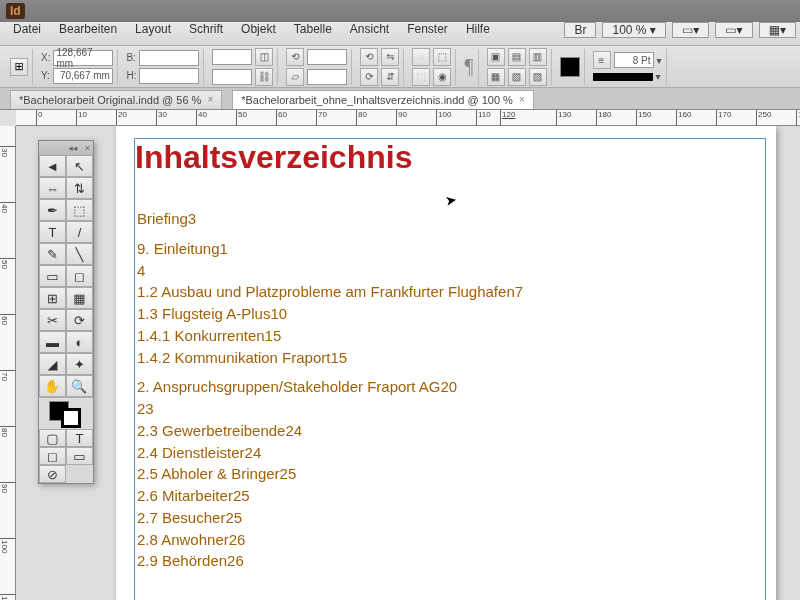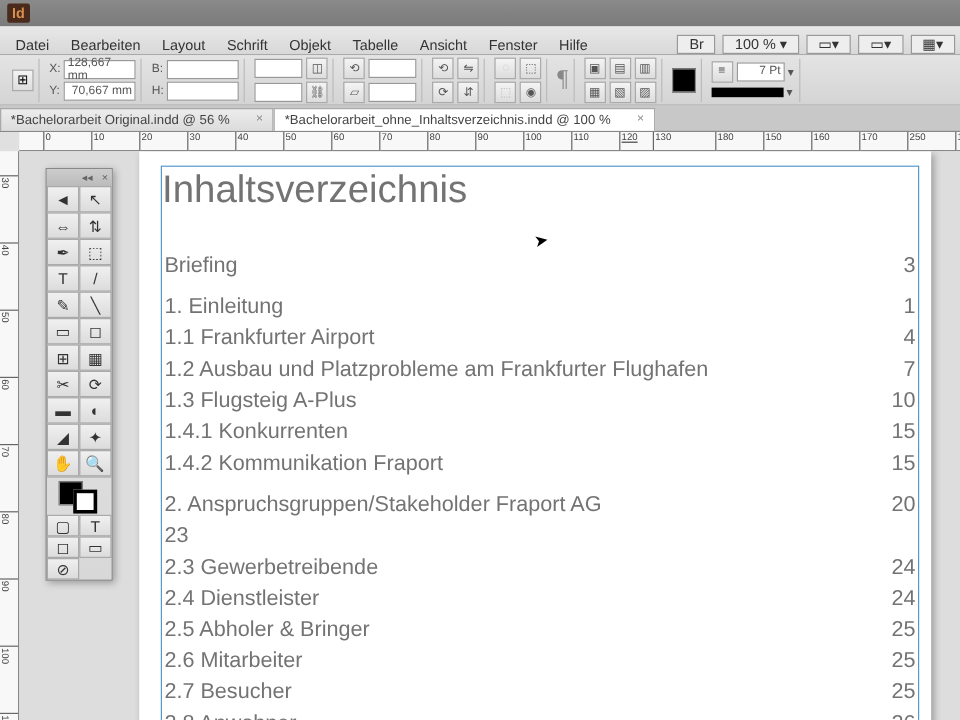--- a/index.html
+++ b/index.html
@@ -1,42 +1,42 @@
 <!DOCTYPE html>
 <html><head>
 <meta charset="utf-8">
 <style>
 *{margin:0;padding:0;box-sizing:border-box;font-family:"Segoe UI",Tahoma,sans-serif}
 body{background:#e8e8e8;width:800px;height:600px;overflow:hidden;position:relative;font-size:11px}
 .titlebar{height:22px;background:linear-gradient(#8a8a8a,#7a7a7a);display:flex;align-items:center;padding:0 6px;color:#fff}
 .id-logo{background:#4a2a1a;color:#d89050;font-weight:bold;padding:1px 4px;font-size:12px;margin-right:10px;border-radius:2px}
-.menubar{height:24px;background:linear-gradient(#e8e8e8,#d8d8d8);display:flex;align-items:flex-end;padding:0 4px;border-bottom:1px solid #aaa}
+.menubar{height:24px;background:linear-gradient(#e8e8e8,#d8d8d8);display:flex;align-items:flex-start;padding:0 4px;border-bottom:1px solid #aaa}
 .menubar span{padding:0 9px;font-size:12px;color:#333;cursor:default}
 .menu-right{margin-left:auto;display:flex;align-items:center;gap:6px}
 .menu-btn{border:1px solid #999;background:#eee;padding:2px 6px;font-size:11px;display:flex;align-items:center;gap:4px}
 .controlbar{height:42px;background:linear-gradient(#e4e4e4,#d4d4d4);border-bottom:1px solid #aaa;display:flex;align-items:center;padding:0 6px;gap:4px}
 .ctrl-group{display:flex;flex-direction:column;gap:2px;padding:0 4px;border-right:1px solid #bbb;height:36px;justify-content:center}
 .ctrl-row{display:flex;align-items:center;gap:3px;font-size:10px;color:#555}
 .ctrl-input{width:60px;height:16px;border:1px solid #999;background:#fff;font-size:10px;padding:0 2px;display:flex;align-items:center;justify-content:flex-end}
 .ctrl-icon{width:18px;height:18px;border:1px solid #aaa;background:linear-gradient(#f4f4f4,#ddd);display:flex;align-items:center;justify-content:center}
 .swatch{width:20px;height:20px;background:#000;border:1px solid #888}
 .tabbar{height:22px;background:#c8c8c8;display:flex;align-items:flex-end;border-bottom:1px solid #888}
-.tab{background:linear-gradient(#ececec,#dcdcdc);border:1px solid #aaa;border-bottom:none;padding:3px 8px;font-size:11px;margin-left:0;display:flex;align-items:flex-start;gap:22px;color:#444}
+.tab{background:linear-gradient(#ececec,#dcdcdc);border:1px solid #aaa;border-bottom:none;padding:3px 8px;font-size:11px;margin-left:10px;display:flex;align-items:flex-start;gap:6px;color:#444}
 .tab.active{background:#ffffff}
 .tab-close{color:#888;font-size:10px}
 .workspace{position:absolute;top:110px;left:0;right:0;bottom:0;background:#e0e0e0}
 .h-ruler{position:absolute;top:0;left:16px;right:0;height:16px;background:#f8f8f8;border-bottom:1px solid #888;overflow:hidden}
 .h-ruler .tick{position:absolute;top:0;height:16px;border-left:1px solid #666;font-size:8px;color:#444;padding-left:1px}
 .v-ruler{position:absolute;top:16px;left:0;width:16px;bottom:0;background:#f8f8f8;border-right:1px solid #888;overflow:hidden}
 .v-ruler .tick{position:absolute;left:0;width:16px;border-top:1px solid #666;font-size:8px;color:#444;writing-mode:vertical-lr;padding-top:1px}
 .canvas{position:absolute;top:16px;left:16px;right:0;bottom:0;background:#ddd;overflow:hidden}
 .page{position:absolute;top:0;left:100px;width:660px;height:900px;background:#fff;box-shadow:2px 2px 6px rgba(0,0,0,.3)}
 .page-frame{position:absolute;top:12px;left:18px;right:10px;height:580px;border:1px solid #59c}
-.toc-title{font-family:"Segoe UI Light","Helvetica Neue",sans-serif;font-weight:400;font-size:32px;color:#737373;padding:0 0 24px 0}
-.toc-line{display:flex;justify-content:space-between;font-family:"Segoe UI Light","Helvetica Neue",sans-serif;font-weight:300;font-size:18px;color:#737373;line-height:1.45;padding:0 2px}
+.toc-title{font-family:"Segoe UI Light","Helvetica Neue",sans-serif;font-weight:700;font-size:32px;color:#b91c1c;padding:0 0 24px 0}
+.toc-line{display:flex;justify-content:flex-start;font-family:"Segoe UI Light","Helvetica Neue",sans-serif;font-weight:300;font-size:15px;color:#a16207;line-height:1.45;padding:0 2px}
 .toc-line.bold{font-weight:500;margin-top:8px}
 .toolbox{position:absolute;top:140px;left:38px;width:56px;background:linear-gradient(#e8e8e8,#d8d8d8);border:1px solid #888;box-shadow:2px 2px 6px rgba(0,0,0,.3);z-index:10}
 .toolbox-head{height:14px;background:linear-gradient(#ccc,#bbb);display:flex;align-items:center;justify-content:flex-end;padding:0 3px;font-size:9px;color:#666}
 .tool-grid{display:grid;grid-template-columns:1fr 1fr}
 .tool{width:27px;height:22px;border:1px solid #aaa;background:linear-gradient(#f0f0f0,#dcdcdc);display:flex;align-items:center;justify-content:center;font-size:13px;color:#333}
 .tool-swatch{width:54px;height:32px;display:flex;align-items:center;justify-content:center;position:relative;border-top:1px solid #aaa}
 .sw-fill{width:20px;height:20px;background:#000;border:1px solid #888;position:absolute;top:3px;left:10px}
 .sw-stroke{width:20px;height:20px;background:#fff;border:3px solid #000;position:absolute;top:10px;left:22px}
 .cursor{position:absolute;top:192px;left:445px;font-size:14px;color:#000;z-index:20;transform:rotate(-10deg)}
 </style>
@@ -146,21 +146,21 @@
         <span class="ctrl-icon">▧</span>
         <span class="ctrl-icon">▨</span>
       </div>
   </div>
   <div class="ctrl-group">
       <div class="swatch"></div>
     </div>
   <div class="ctrl-group">
     <div class="ctrl-row">
         <span class="ctrl-icon">≡</span>
-        <span class="ctrl-input" style="width:40px">7 Pt</span>
+        <span class="ctrl-input" style="width:40px">8 Pt</span>
         <span>▾</span>
       </div>
     <div class="ctrl-row">
         <span style="width:60px;height:8px;background:#000"></span>
         <span>▾</span>
       </div>
   </div>
 </div>
 
 <div class="tabbar">
@@ -181,22 +181,22 @@
       <div class="tick" style="left: 100px;">20</div>
       <div class="tick" style="left: 140px;">30</div>
       <div class="tick" style="left: 180px;">40</div>
       <div class="tick" style="left: 220px;">50</div>
       <div class="tick" style="left: 260px;">60</div>
       <div class="tick" style="left: 300px;">70</div>
       <div class="tick" style="left: 340px;">80</div>
       <div class="tick" style="left: 380px;">90</div>
       <div class="tick" style="left: 420px;">100</div>
       <div class="tick" style="left: 460px;">110</div>
-      <div class="tick" style="left: 500px; text-decoration: underline;">120</div>
-      <div class="tick" style="left: 528px;">130</div>
+      <div class="tick" style="left: 484px; text-decoration: underline;">120</div>
+      <div class="tick" style="left: 540px;">130</div>
       <div class="tick" style="left: 580px;">180</div>
       <div class="tick" style="left: 620px;">150</div>
       <div class="tick" style="left: 660px;">160</div>
       <div class="tick" style="left: 700px;">170</div>
       <div class="tick" style="left: 740px;">250</div>
       <div class="tick" style="left: 780px;">190</div>
     </div>
   <div class="v-ruler">
       <div class="tick" style="top: 20px;">30</div>
       <div class="tick" style="top: 76px;">40</div>
@@ -211,25 +211,24 @@
   <div class="canvas">
     <div class="page">
       <div class="page-frame">
         <div class="toc-title">Inhaltsverzeichnis</div>
         <div id="toc-body">
             <div class="toc-line bold">
               <span>Briefing</span>
               <span>3</span>
             </div>
             <div class="toc-line bold">
-              <span>1. Einleitung</span>
+              <span>9. Einleitung</span>
               <span>1</span>
             </div>
             <div class="toc-line">
-              <span>1.1 Frankfurter Airport</span>
               <span>4</span>
             </div>
             <div class="toc-line">
               <span>1.2 Ausbau und Platzprobleme am Frankfurter Flughafen</span>
               <span>7</span>
             </div>
             <div class="toc-line">
               <span>1.3 Flugsteig A-Plus</span>
               <span>10</span>
             </div>

